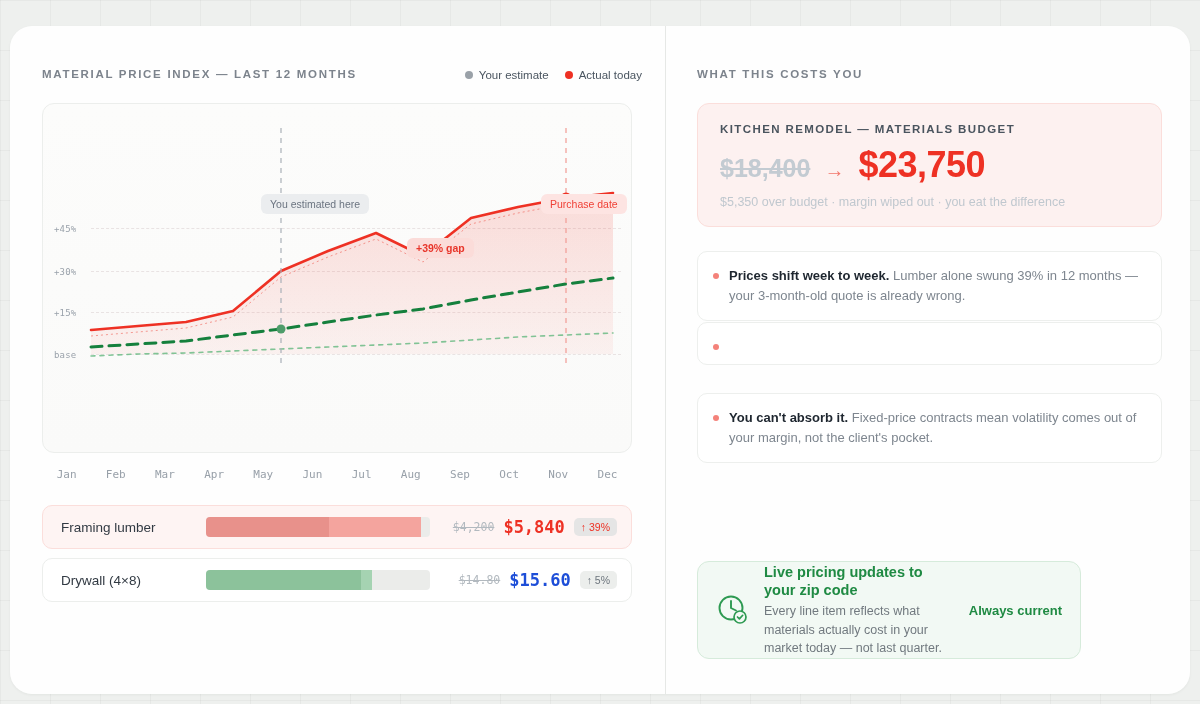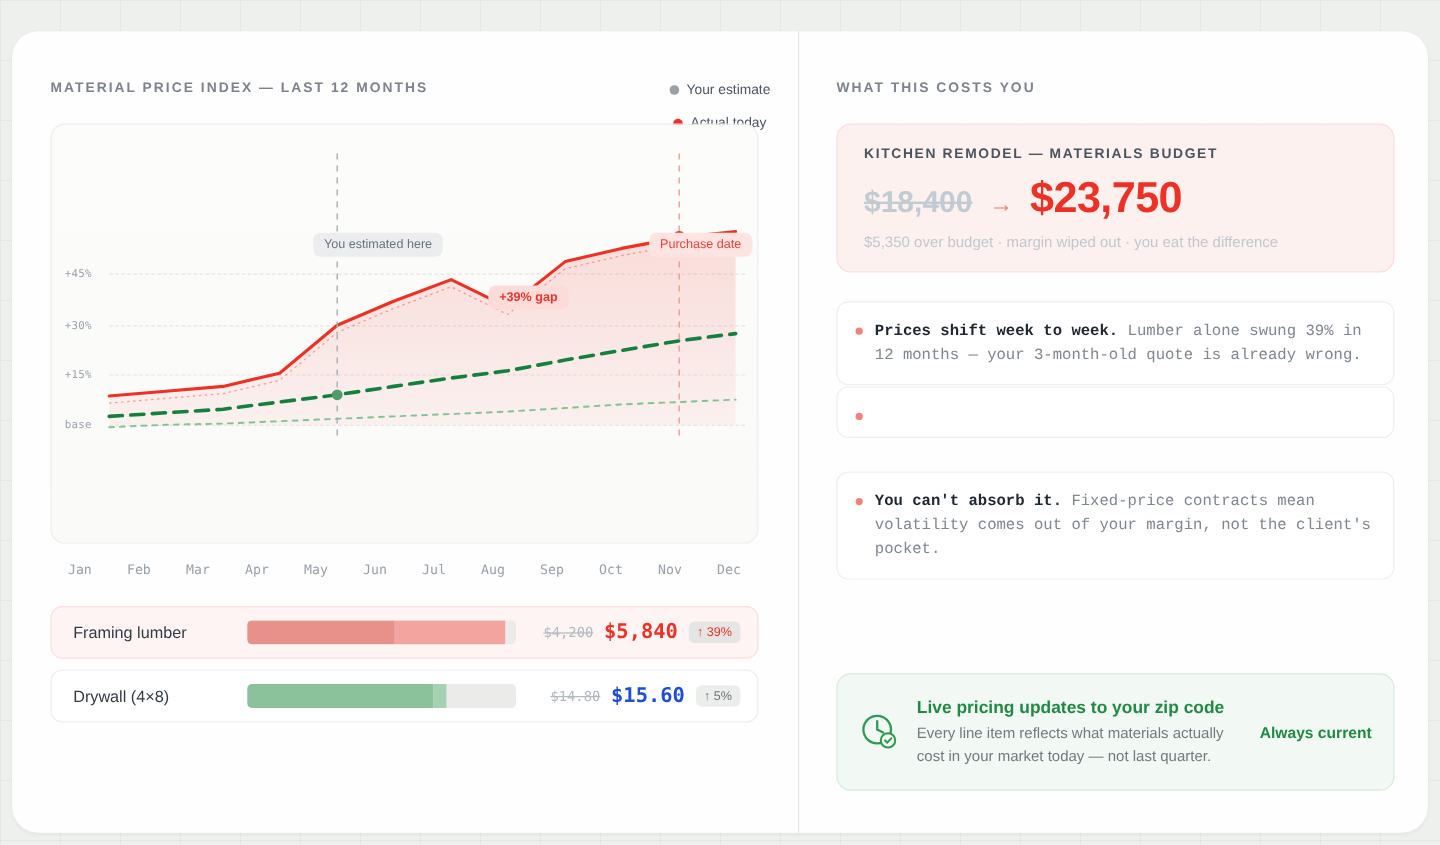--- a/index.html
+++ b/index.html
@@ -32,21 +32,21 @@
   }
 
   
   .left { position: absolute; left: 42px; top: 68px; width: 600px; }
   .panel-title {
     font-size: 11.5px; letter-spacing: 1.7px; font-weight: 600;
     color: #7c838c; text-transform: uppercase;
   }
   .legend {
     position: absolute; right: 0; top: 1px;
-    display: flex; align-items: center; gap: 16px; flex-direction: column;
+    display: flex; align-items: center; gap: 16px;
   }
   .legend-item { display: flex; align-items: center; gap: 6px;
     font-size: 11.5px; color: #4a5560; }
   .dot { width: 8px; height: 8px; border-radius: 50%; display: inline-block; }
 
   .chartbox {
     position: absolute; left: 42px; top: 103px;
     width: 590px; height: 350px;
     border: 1px solid #eceeec; border-radius: 12px;
     background: linear-gradient(180deg,#fcfcfb 0%, #fafaf9 100%);
@@ -132,25 +132,25 @@
   .budget-new { font-size: 36px; font-weight: 700; color: #ee3124; letter-spacing: -.5px; }
   .budget-note { margin-top: 9px; font-size: 12.5px; color: #c0c8cf; }
 
   .fact {
     position: absolute; left: 697px; width: 465px;
     border: 1px solid #edefed; border-radius: 10px; background: #fff;
     padding: 14px 17px 14px 15px; display: flex; gap: 10px;
   }
   .fact .bullet { width: 6px; height: 6px; border-radius: 50%;
     background: #f4827a; margin-top: 7px; flex: 0 0 6px; }
-  .fact-text { font-size: 13px; line-height: 1.55; color: #7e868f; font-family: Liberation Mono, monospace; }
+  .fact-text { font-size: 13px; line-height: 1.55; color: #7e868f; }
   .fact-text b { color: #1e262f; font-weight: 700; }
 
   .live-card {
-    position: absolute; left: 697px; top: 561px; width: 465px; height: 98px;
+    position: absolute; left: 697px; top: 561px; width: 384px; height: 98px;
     background: #f2f9f4; border: 1px solid #d6ebdb; border-radius: 12px;
     display: flex; align-items: center; gap: 14px; padding: 0 18px;
   }
   .live-title { font-size: 14.5px; font-weight: 700; color: #1f8a43; line-height: 1.25; }
   .live-sub { font-size: 12.5px; color: #71797f; line-height: 1.45; margin-top: 3px; }
   .live-badge { font-size: 13px; font-weight: 700; color: #1f8a43; white-space: nowrap; }
 </style>
 </head>
 <body>
 

